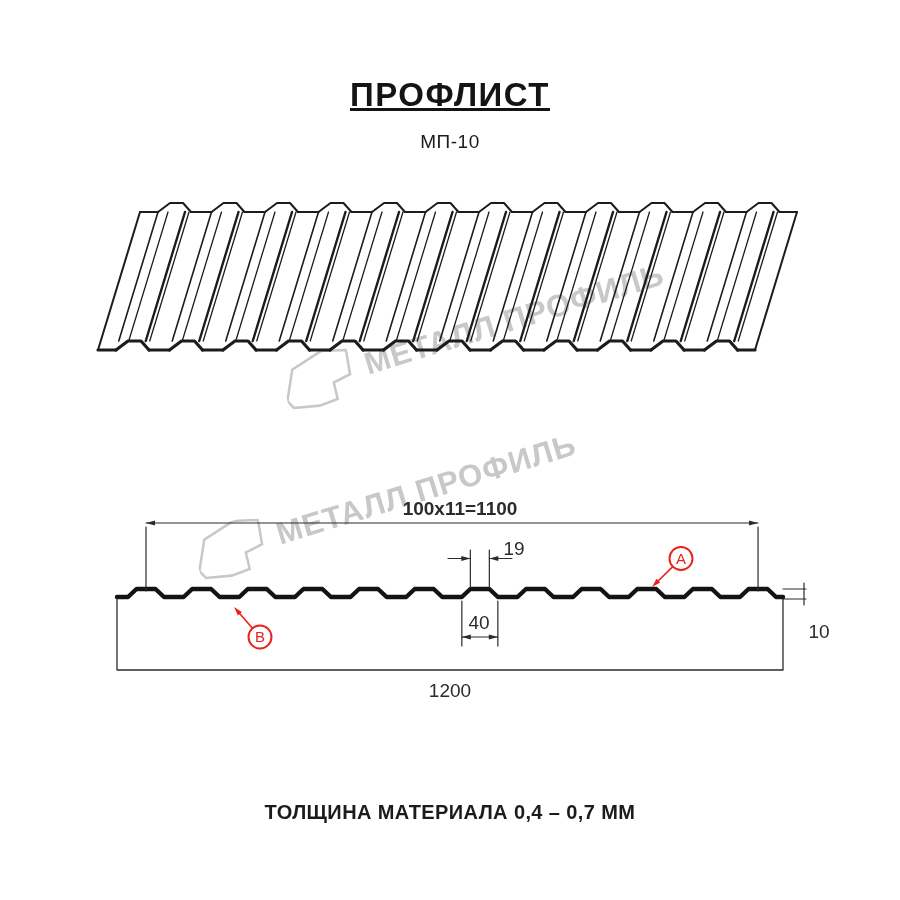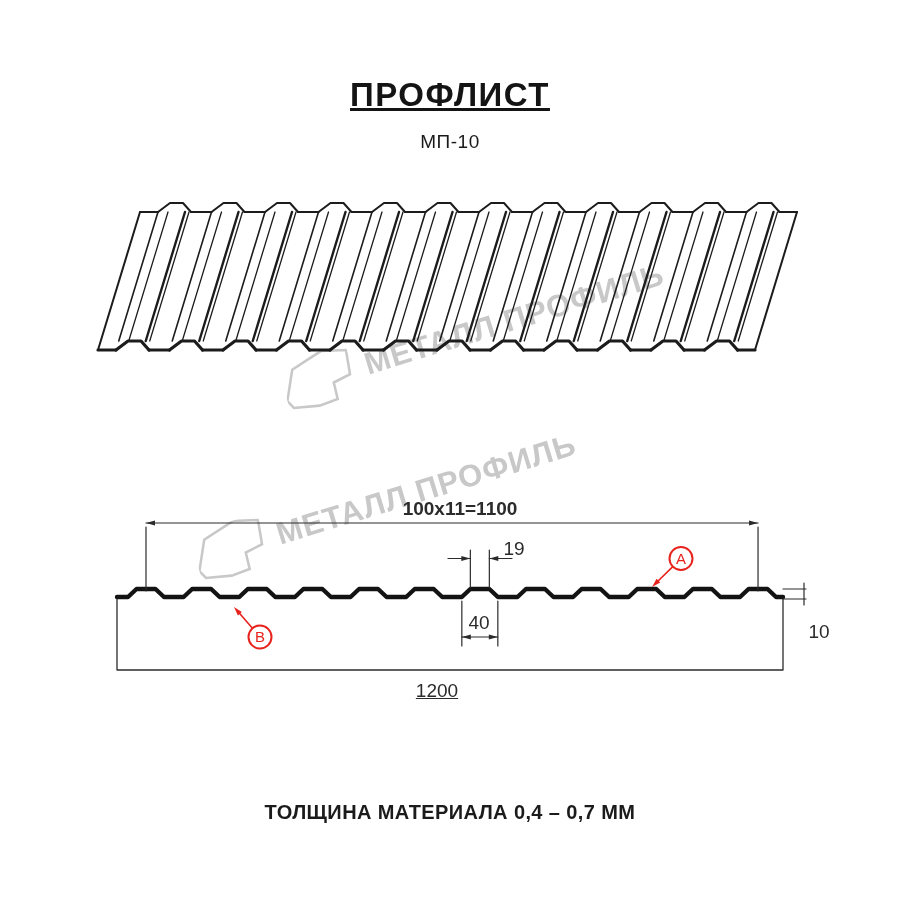--- a/index.html
+++ b/index.html
@@ -170,16 +170,16 @@
       <circle cx="260" cy="637" r="11.5" stroke="#e8221c" stroke-width="2" fill="none"></circle>
       <text x="260" y="642.2" text-anchor="middle" font-size="15" fill="#e8221c" font-family="&quot;Liberation Sans&quot;, sans-serif">B</text>
       <line x1="252.46829880819482" y1="628.3095755479171" x2="237.92958323050706" y2="611.534134496739" stroke="#e8221c" stroke-width="1.6" stroke-linecap="round"></line>
       <polygon points="234,607 237.92958323050703,615.5040211449948 241.85916646101407,612.098382345222" fill="#e8221c"></polygon>
     </svg>
 
   <div class="dim-label" style="left:460px;top:509px;font-weight:bold;">100x11=1100</div>
   <div class="dim-label" style="left:514px;top:549px;">19</div>
   <div class="dim-label" style="left:479px;top:623px;">40</div>
   <div class="dim-label" style="left:819px;top:595px;margin-top:37px;">10</div>
-  <div class="dim-label" style="left:437px;top:691px;text-decoration:underline;">1200</div>
+  <div class="dim-label" style="left:450px;top:691px;">1200</div>
 
   <div class="footer">ТОЛЩИНА МАТЕРИАЛА 0,4 – 0,7 ММ</div>
 </div>
 
 </body></html>

